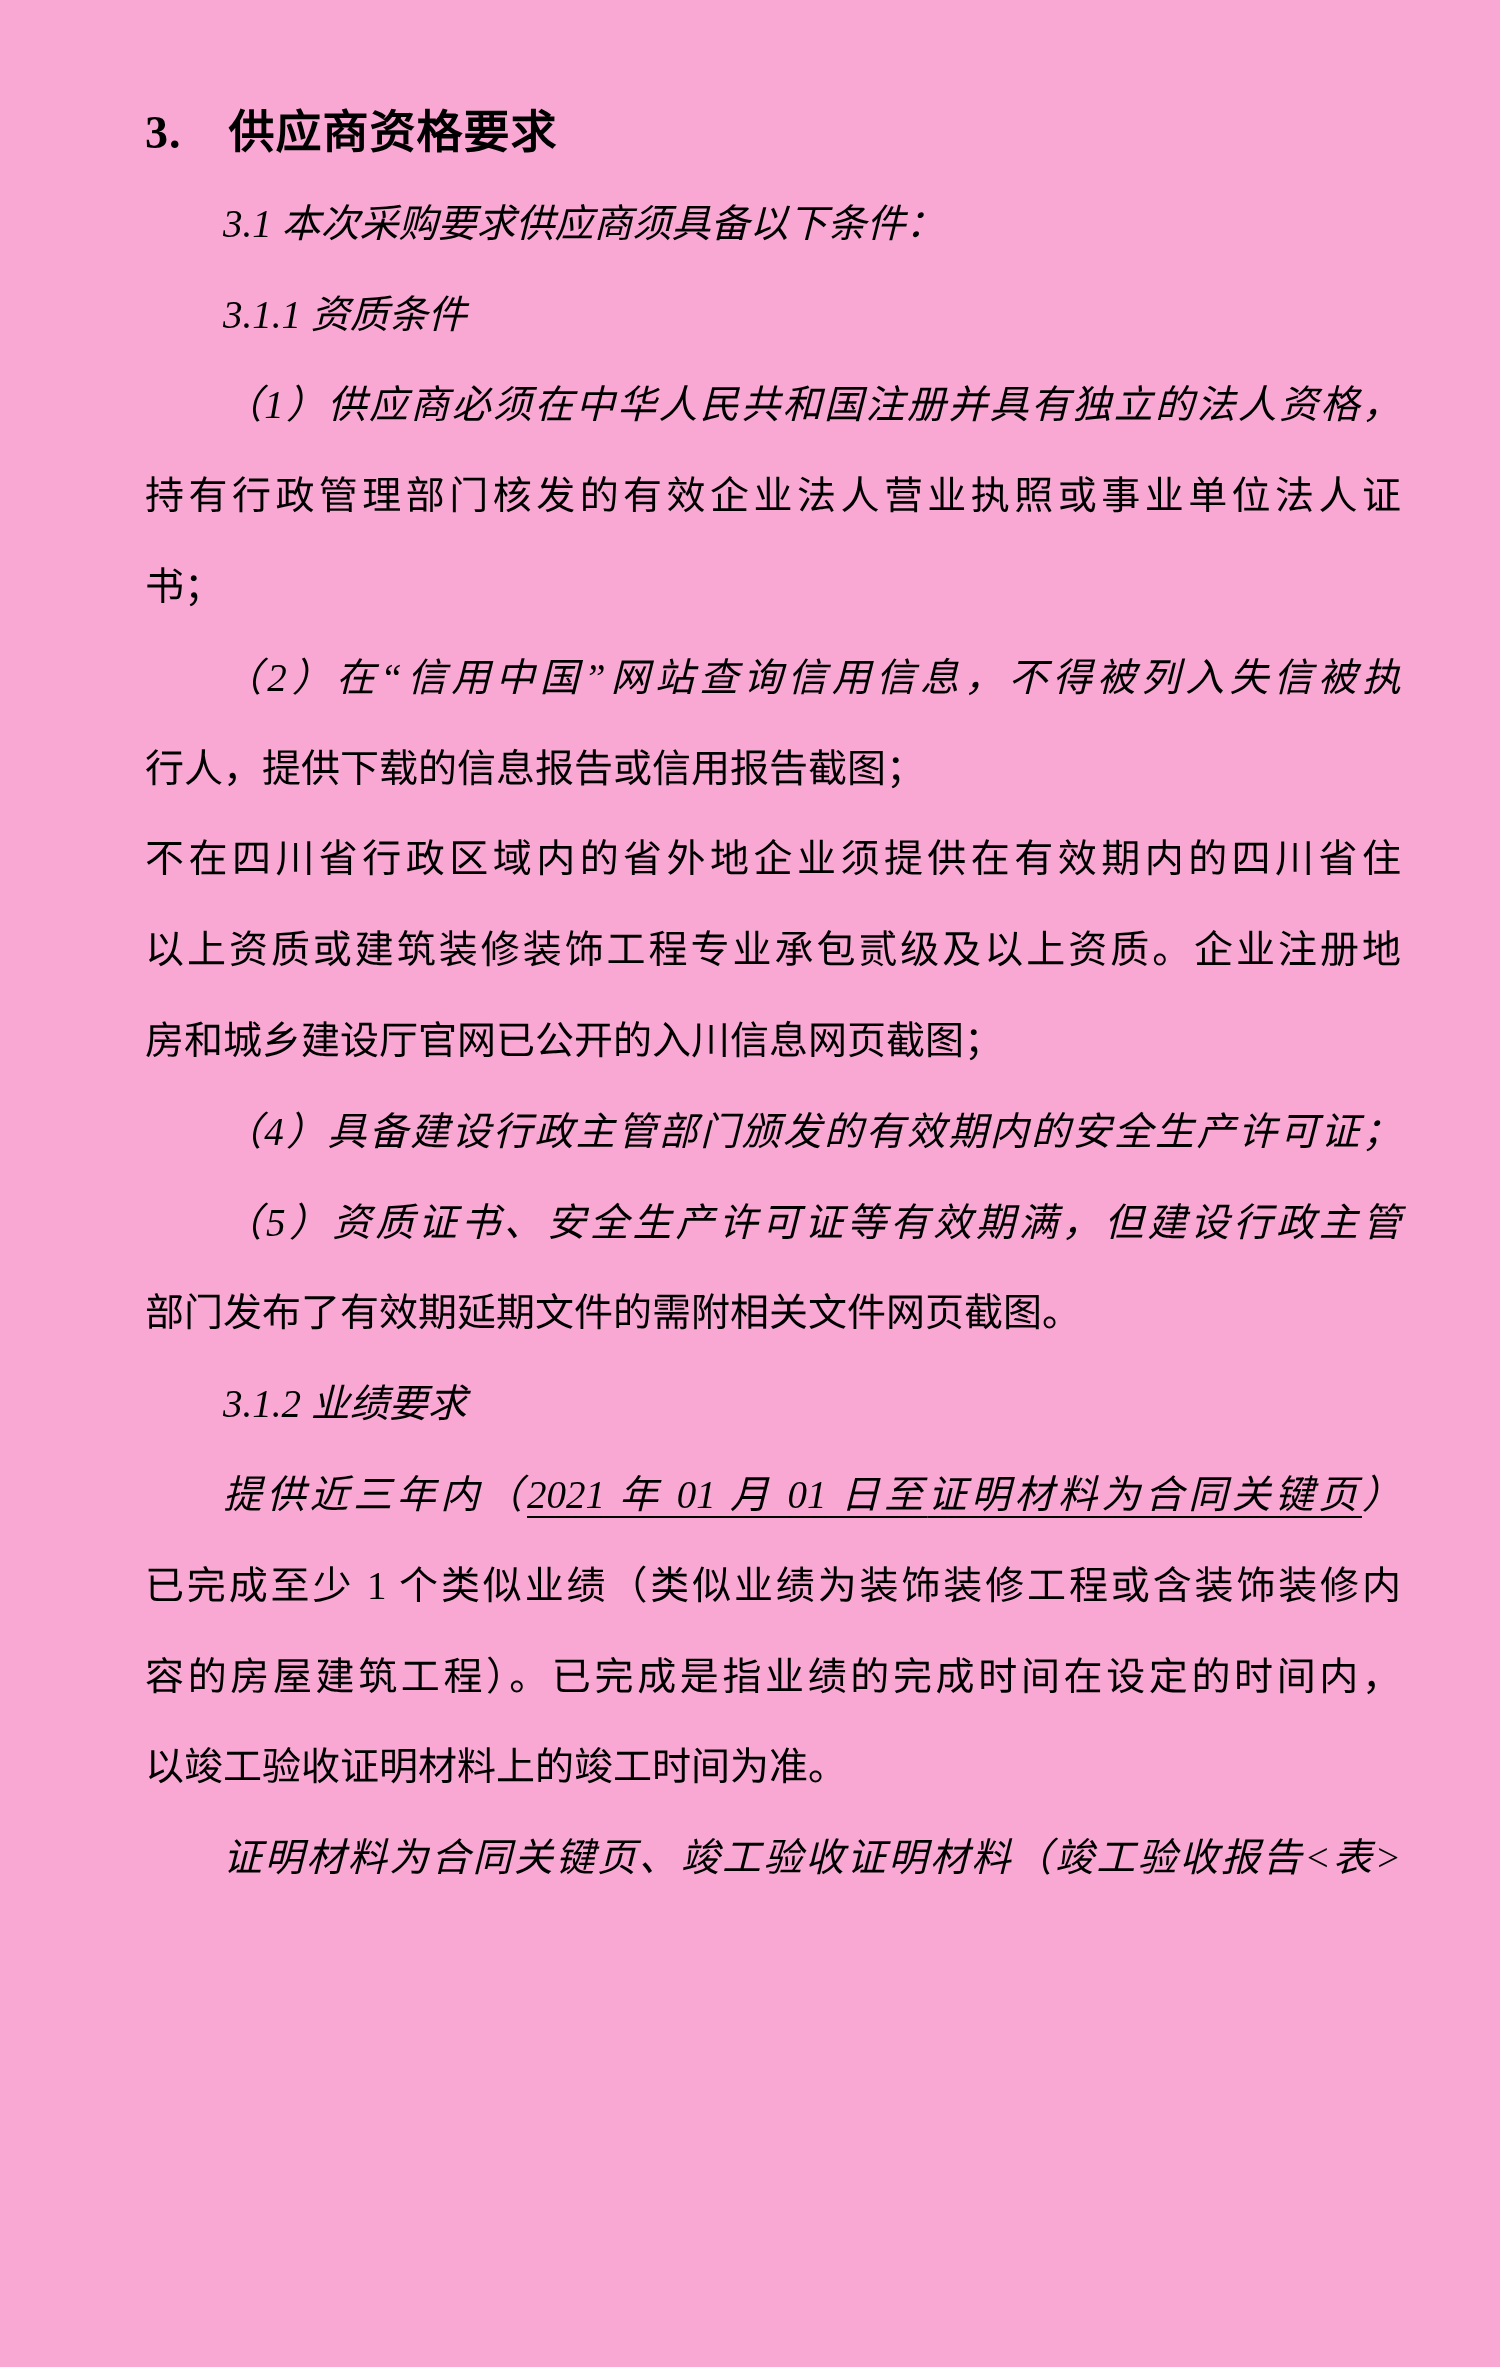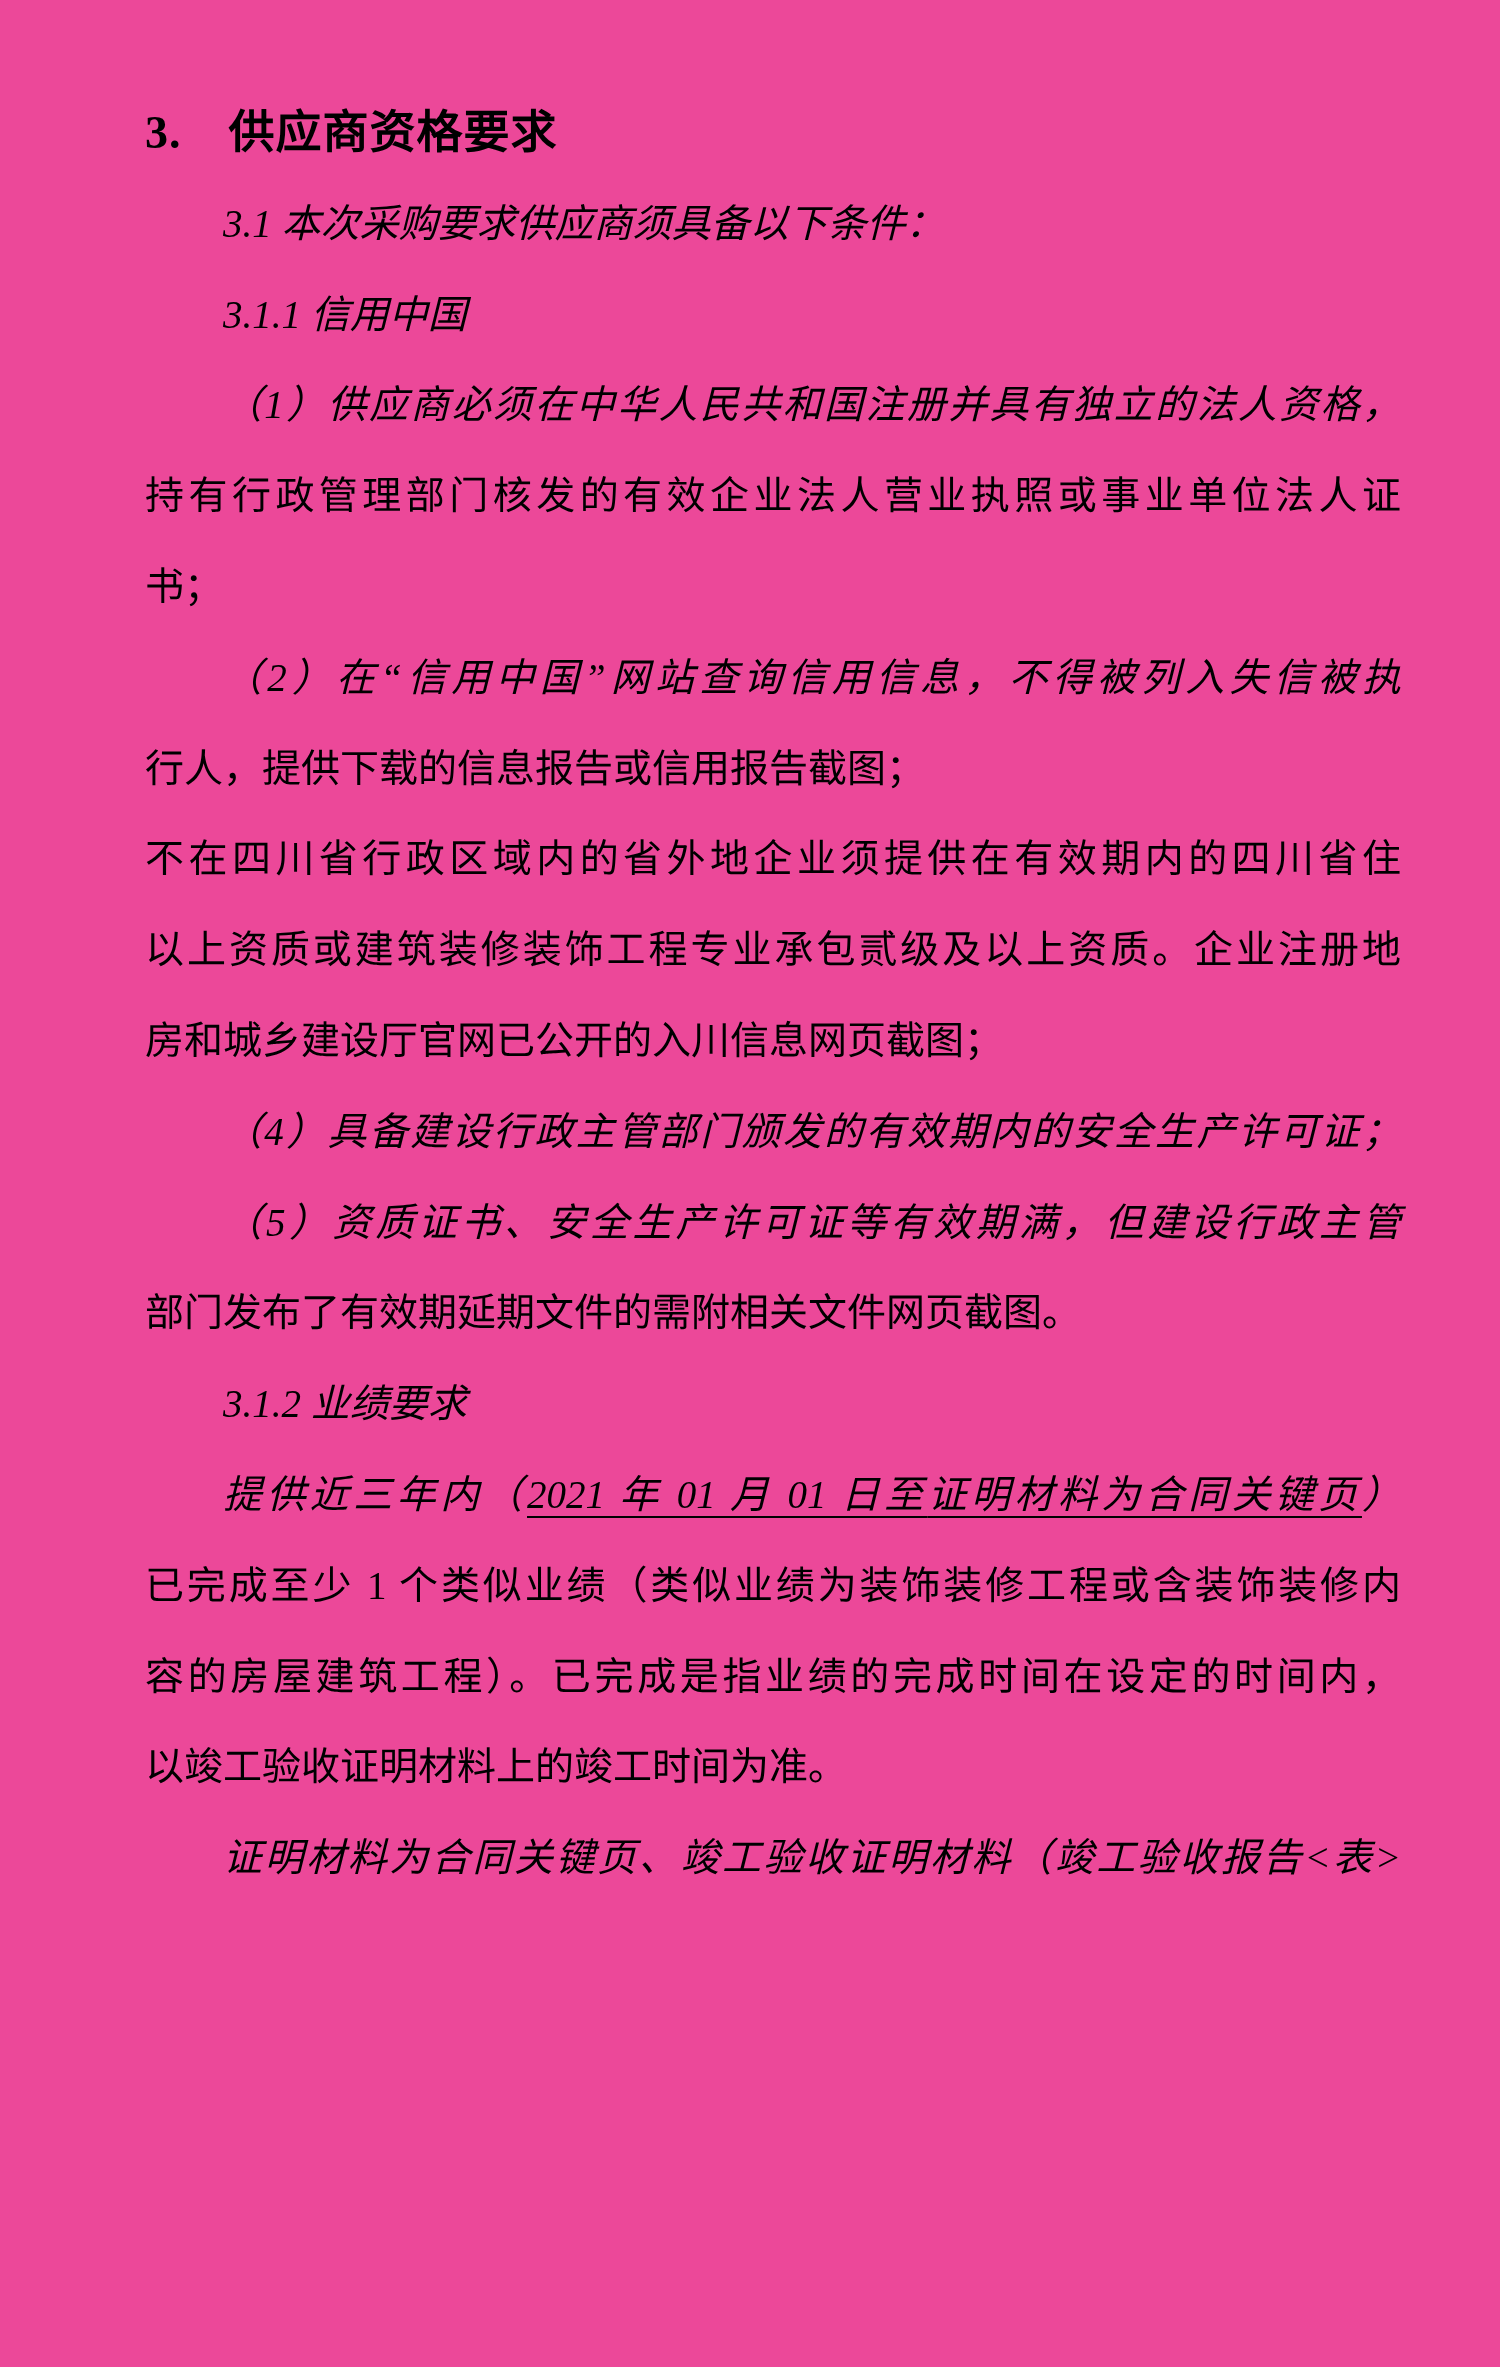--- a/index.html
+++ b/index.html
@@ -4,21 +4,21 @@
 <style>
   html, body {
     margin: 0;
     padding: 0;
     background: #ffffff;
   }
   .page {
     position: relative;
     width: 1500px;
     height: 2367px;
-    background: #ec4899;
+    background: #f9a8d4;
     overflow: hidden;
     font-family: "Liberation Serif", "DejaVu Serif", serif;
     color: #000000;
   }
   .content {
     position: absolute;
     left: 145px;
     top: 88px;
     width: 1256px;
   }
@@ -59,21 +59,21 @@
 </head>
 <body>
 
 <div class="page">
   <div class="content">
 
     <div class="heading-line">3.　供应商资格要求</div>
 
     <div class="line l ind">3.1 本次采购要求供应商须具备以下条件：</div>
 
-    <div class="line l ind">3.1.1 信用中国</div>
+    <div class="line l ind">3.1.1 资质条件</div>
 
     <div class="line j ind">（1）供应商必须在中华人民共和国注册并具有独立的法人资格，</div>
     <div class="line j">持有行政管理部门核发的有效企业法人营业执照或事业单位法人证</div>
     <div class="line l">书；</div>
 
     <div class="line j ind">（2）在“信用中国”网站查询信用信息，不得被列入失信被执</div>
     <div class="line l">行人，提供下载的信息报告或信用报告截图；</div>
 
     <div class="line j">不在四川省行政区域内的省外地企业须提供在有效期内的四川省住</div>
     <div class="line j">以上资质或建筑装修装饰工程专业承包贰级及以上资质。企业注册地</div>

